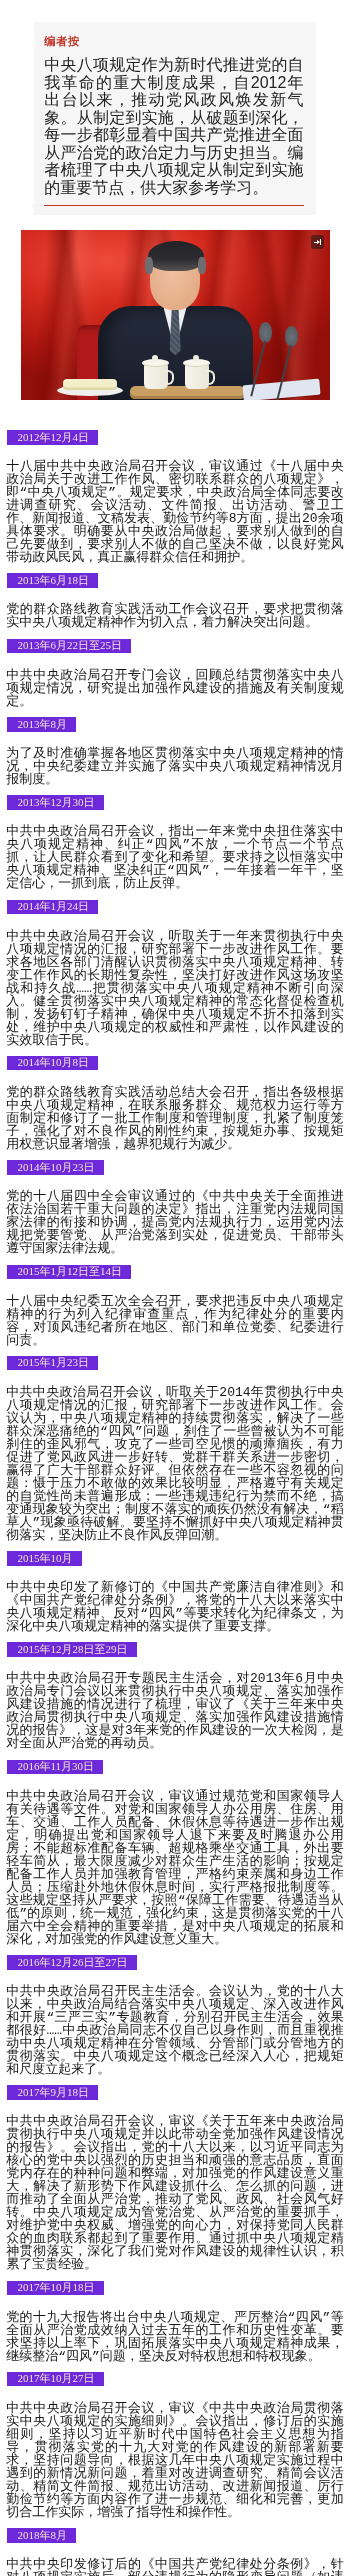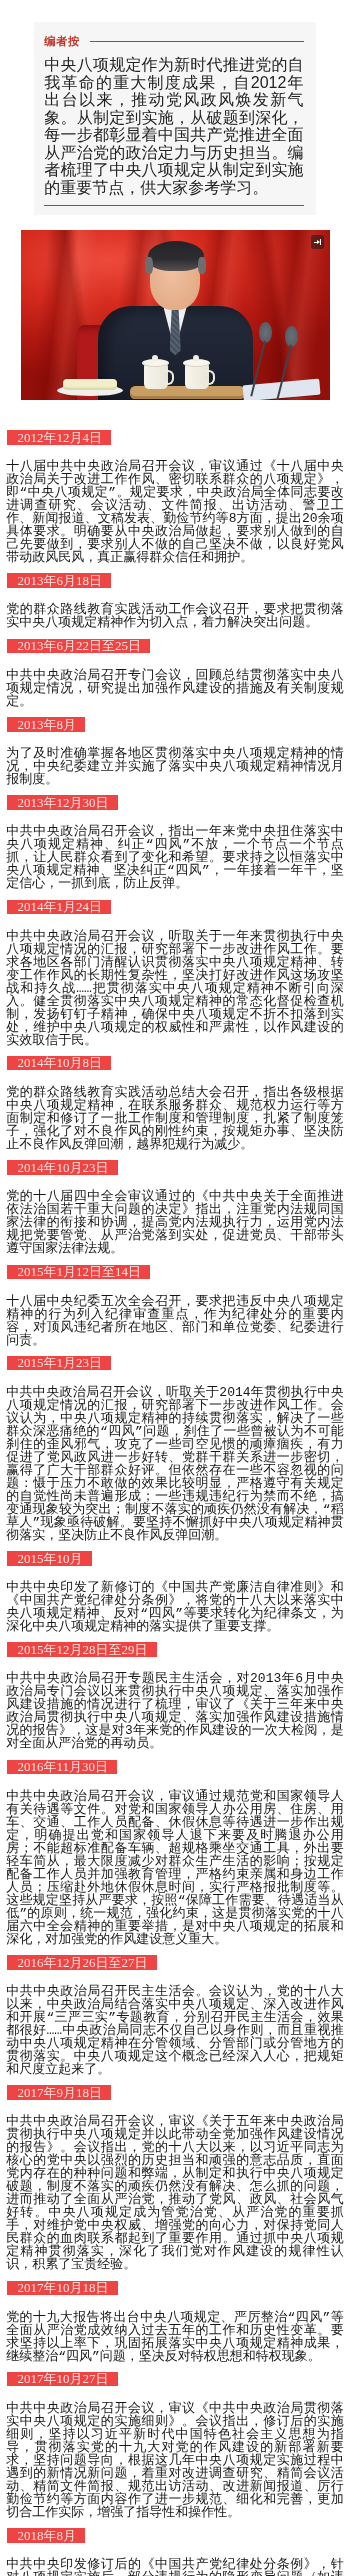--- a/index.html
+++ b/index.html
@@ -10,21 +10,21 @@
     color:#1c1c1c;
   }
   .article{width:350px;overflow:hidden;}
 
   
   .editor-box{
     background:#f6f6f6;
     margin:21.6px 34px 0 34px;
     padding:12.4px 12.4px 8.2px 10.3px;
   }
-  .editor-head{display:flex;align-items:center;margin-bottom:5.2px;}
+  .editor-head{display:flex;align-items:flex-start;margin-bottom:5.2px;flex-direction:column;}
   .editor-label{
     color:#c0392b;font-weight:bold;font-size:11.3px;letter-spacing:0.5px;white-space:nowrap;
   }
   .editor-rule{flex:1;height:1px;background:#c0392b;margin-left:10.3px;}
   .editor-text{
     font-size:16px;line-height:17.5px;text-align:justify;margin:7.2px 0 9.3px 0;color:#222;
   }
   .editor-rule-bottom{height:1px;background:#c0392b;margin-top:2.1px;}
 
   
@@ -107,23 +107,23 @@
   .reader-icon .tip{
     position:absolute;left:6.2px;top:4.6px;width:0;height:0;
     border-left:3.1px solid #fff;border-top:2.1px solid transparent;border-bottom:2.1px solid transparent;
   }
 
   
   .timeline{padding:0 6.2px;}
   .t-section{margin-bottom:9.3px;}
   .date-badge{
     display:inline-block;
-    background:#ef4444;color:#f6e3dd;
+    background:#6d28d9;color:#f6e3dd;
     font-family:"Liberation Serif","DejaVu Serif",serif;
-    font-size:13px;line-height:13px;
+    font-size:11px;line-height:13px;
     padding:0.5px 9.3px 1px 10.3px;
     margin:0 0 15.5px 1px;
   }
   .t-section p{
     font-size:13px;line-height:13px;text-align:justify;
     margin:0 0 8.2px 0;color:#161616;font-family:Liberation Mono, monospace;
   }
 </style>
 </head>
 <body>
@@ -167,29 +167,29 @@
     </div>
   </div>
 
   <div class="timeline">
       <section class="t-section"><div class="date-badge">2012年12月4日</div><p>十八届中共中央政治局召开会议，审议通过《十八届中央政治局关于改进工作作风、密切联系群众的八项规定》，即“中央八项规定”。规定要求，中央政治局全体同志要改进调查研究、会议活动、文件简报、出访活动、警卫工作、新闻报道、文稿发表、勤俭节约等8方面，提出20余项具体要求。明确要从中央政治局做起，要求别人做到的自己先要做到，要求别人不做的自己坚决不做，以良好党风带动政风民风，真正赢得群众信任和拥护。</p></section>
       <section class="t-section"><div class="date-badge">2013年6月18日</div><p>党的群众路线教育实践活动工作会议召开，要求把贯彻落实中央八项规定精神作为切入点，着力解决突出问题。</p></section>
       <section class="t-section"><div class="date-badge">2013年6月22日至25日</div><p>中共中央政治局召开专门会议，回顾总结贯彻落实中央八项规定情况，研究提出加强作风建设的措施及有关制度规定。</p></section>
       <section class="t-section"><div class="date-badge">2013年8月</div><p>为了及时准确掌握各地区贯彻落实中央八项规定精神的情况，中央纪委建立并实施了落实中央八项规定精神情况月报制度。</p></section>
       <section class="t-section"><div class="date-badge">2013年12月30日</div><p>中共中央政治局召开会议，指出一年来党中央扭住落实中央八项规定精神、纠正“四风”不放，一个节点一个节点抓，让人民群众看到了变化和希望。要求持之以恒落实中央八项规定精神、坚决纠正“四风”，一年接着一年干，坚定信心，一抓到底，防止反弹。</p></section>
       <section class="t-section"><div class="date-badge">2014年1月24日</div><p>中共中央政治局召开会议，听取关于一年来贯彻执行中央八项规定情况的汇报，研究部署下一步改进作风工作。要求各地区各部门清醒认识贯彻落实中央八项规定精神、转变工作作风的长期性复杂性，坚决打好改进作风这场攻坚战和持久战……把贯彻落实中央八项规定精神不断引向深入。健全贯彻落实中央八项规定精神的常态化督促检查机制，发扬钉钉子精神，确保中央八项规定不折不扣落到实处，维护中央八项规定的权威性和严肃性，以作风建设的实效取信于民。</p></section>
-      <section class="t-section"><div class="date-badge">2014年10月8日</div><p>党的群众路线教育实践活动总结大会召开，指出各级根据中央八项规定精神，在联系服务群众、规范权力运行等方面制定和修订了一批工作制度和管理制度，扎紧了制度笼子，强化了对不良作风的刚性约束，按规矩办事、坚决防止不良作风反弹回潮，越界犯规行为减少。</p></section>
+      <section class="t-section"><div class="date-badge">2014年10月8日</div><p>党的群众路线教育实践活动总结大会召开，指出各级根据中央八项规定精神，在联系服务群众、规范权力运行等方面制定和修订了一批工作制度和管理制度，扎紧了制度笼子，强化了对不良作风的刚性约束，按规矩办事、按规矩用权意识显著增强，越界犯规行为减少。</p></section>
       <section class="t-section"><div class="date-badge">2014年10月23日</div><p>党的十八届四中全会审议通过的《中共中央关于全面推进依法治国若干重大问题的决定》指出，注重党内法规同国家法律的衔接和协调，提高党内法规执行力，运用党内法规把党要管党、从严治党落到实处，促进党员、干部带头遵守国家法律法规。</p></section>
       <section class="t-section"><div class="date-badge">2015年1月12日至14日</div><p>十八届中央纪委五次全会召开，要求把违反中央八项规定精神的行为列入纪律审查重点，作为纪律处分的重要内容，对顶风违纪者所在地区、部门和单位党委、纪委进行问责。</p></section>
       <section class="t-section"><div class="date-badge">2015年1月23日</div><p>中共中央政治局召开会议，听取关于2014年贯彻执行中央八项规定情况的汇报，研究部署下一步改进作风工作。会议认为，中央八项规定精神的持续贯彻落实，解决了一些群众深恶痛绝的“四风”问题，刹住了一些曾被认为不可能刹住的歪风邪气，攻克了一些司空见惯的顽瘴痼疾，有力促进了党风政风进一步好转、党群干群关系进一步密切，赢得了广大干部群众好评。但依然存在一些不容忽视的问题：慑于压力不敢做的效果比较明显，严格遵守有关规定的自觉性尚未普遍形成；一些违规违纪行为禁而不绝，搞变通现象较为突出；制度不落实的顽疾仍然没有解决，“稻草人”现象亟待破解。要坚持不懈抓好中央八项规定精神贯彻落实，坚决防止不良作风反弹回潮。</p></section>
       <section class="t-section"><div class="date-badge">2015年10月</div><p>中共中央印发了新修订的《中国共产党廉洁自律准则》和《中国共产党纪律处分条例》，将党的十八大以来落实中央八项规定精神、反对“四风”等要求转化为纪律条文，为深化中央八项规定精神的落实提供了重要支撑。</p></section>
       <section class="t-section"><div class="date-badge">2015年12月28日至29日</div><p>中共中央政治局召开专题民主生活会，对2013年6月中央政治局专门会议以来贯彻执行中央八项规定、落实加强作风建设措施的情况进行了梳理，审议了《关于三年来中央政治局贯彻执行中央八项规定、落实加强作风建设措施情况的报告》，这是对3年来党的作风建设的一次大检阅，是对全面从严治党的再动员。</p></section>
       <section class="t-section"><div class="date-badge">2016年11月30日</div><p>中共中央政治局召开会议，审议通过规范党和国家领导人有关待遇等文件。对党和国家领导人办公用房、住房、用车、交通、工作人员配备、休假休息等待遇进一步作出规定，明确提出党和国家领导人退下来要及时腾退办公用房；不能超标准配备车辆、超规格乘坐交通工具，外出要轻车简从，最大限度减少对群众生产生活的影响；按规定配备工作人员并加强教育管理，严格约束亲属和身边工作人员；压缩赴外地休假休息时间，实行严格报批制度等。这些规定坚持从严要求，按照“保障工作需要、待遇适当从低”的原则，统一规范，强化约束，这是贯彻落实党的十八届六中全会精神的重要举措，是对中央八项规定的拓展和深化，对加强党的作风建设意义重大。</p></section>
       <section class="t-section"><div class="date-badge">2016年12月26日至27日</div><p>中共中央政治局召开民主生活会。会议认为，党的十八大以来，中央政治局结合落实中央八项规定、深入改进作风和开展“三严三实”专题教育，分别召开民主生活会，效果都很好……中央政治局同志不仅自己以身作则，而且重视推动中央八项规定精神在分管领域、分管部门或分管地方的贯彻落实。中央八项规定这个概念已经深入人心，把规矩和尺度立起来了。</p></section>
-      <section class="t-section"><div class="date-badge">2017年9月18日</div><p>中共中央政治局召开会议，审议《关于五年来中央政治局贯彻执行中央八项规定并以此带动全党加强作风建设情况的报告》。会议指出，党的十八大以来，以习近平同志为核心的党中央以强烈的历史担当和顽强的意志品质，直面党内存在的种种问题和弊端，从制定和执行中央八项规定破题，制度不落实的顽疾仍然没有解决、怎么抓的问题，进而推动了全面从严治党，推动了党风、政风、社会风气好转。中央八项规定成为管党治党、从严治党的重要抓手，对维护党中央权威、增强党的向心力，对保持党同人民群众的血肉联系都起到了重要作用。通过抓中央八项规定精神贯彻落实，深化了我们党对作风建设的规律性认识，积累了宝贵经验。</p></section>
+      <section class="t-section"><div class="date-badge">2017年9月18日</div><p>中共中央政治局召开会议，审议《关于五年来中央政治局贯彻执行中央八项规定并以此带动全党加强作风建设情况的报告》。会议指出，党的十八大以来，以习近平同志为核心的党中央以强烈的历史担当和顽强的意志品质，直面党内存在的种种问题和弊端，对加强党的作风建设意义重大，解决了新形势下作风建设抓什么、怎么抓的问题，进而推动了全面从严治党，推动了党风、政风、社会风气好转。中央八项规定成为管党治党、从严治党的重要抓手，对维护党中央权威、增强党的向心力，对保持党同人民群众的血肉联系都起到了重要作用。通过抓中央八项规定精神贯彻落实，深化了我们党对作风建设的规律性认识，积累了宝贵经验。</p></section>
       <section class="t-section"><div class="date-badge">2017年10月18日</div><p>党的十九大报告将出台中央八项规定、严厉整治“四风”等全面从严治党成效纳入过去五年的工作和历史性变革。要求坚持以上率下，巩固拓展落实中央八项规定精神成果，继续整治“四风”问题，坚决反对特权思想和特权现象。</p></section>
       <section class="t-section"><div class="date-badge">2017年10月27日</div><p>中共中央政治局召开会议，审议《中共中央政治局贯彻落实中央八项规定的实施细则》。会议指出，修订后的实施细则，坚持以习近平新时代中国特色社会主义思想为指导，贯彻落实党的十九大对党的作风建设的新部署新要求，坚持问题导向，根据这几年中央八项规定实施过程中遇到的新情况新问题，着重对改进调查研究、精简会议活动、精简文件简报、规范出访活动、改进新闻报道、厉行勤俭节约等方面内容作了进一步规范、细化和完善，更加切合工作实际，增强了指导性和操作性。</p></section>
       <section class="t-section"><div class="date-badge">2018年8月</div><p>中共中央印发修订后的《中国共产党纪律处分条例》，针对八项规定实施后，部分违规行为的隐形变异问题（如违规吃喝转入私人场所、变相公款旅游等）新增条款，强化执纪刚性，为八项规定提供“纪律保障”。</p></section>
       <section class="t-section"><div class="date-badge">2018年12月25日至26日</div><p>中共中央政治局召开民主生活会，审议《关于党的十九大以来中央政治局贯彻执行中央八项规定情况的报告》。</p></section>
       <section class="t-section"><div class="date-badge">2019年12月26日至27日</div></section>
     </div>
 
 </div>
 
 

